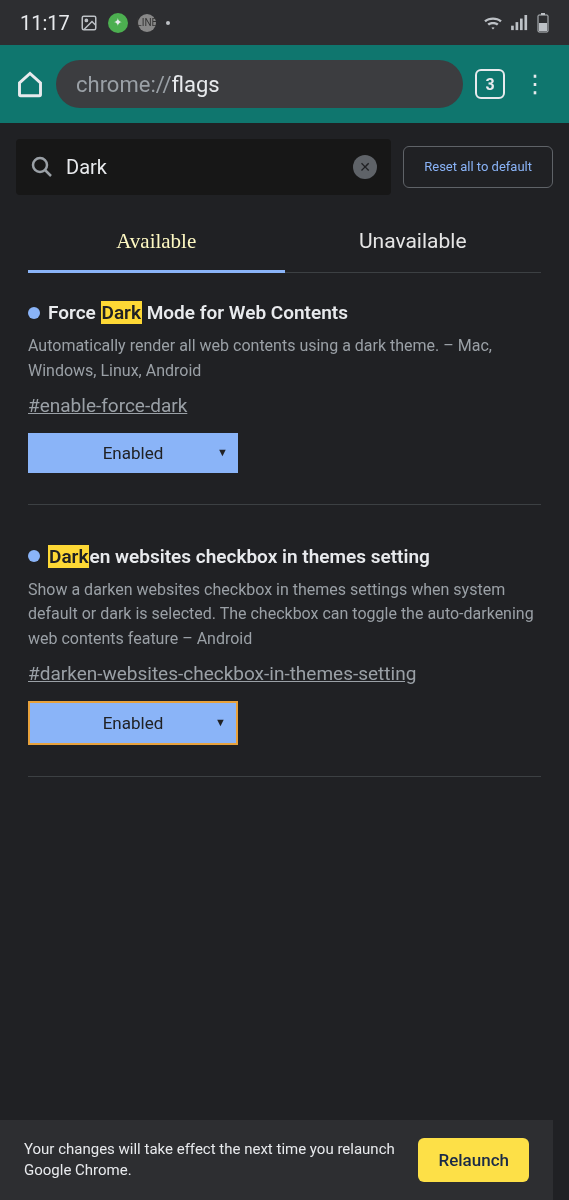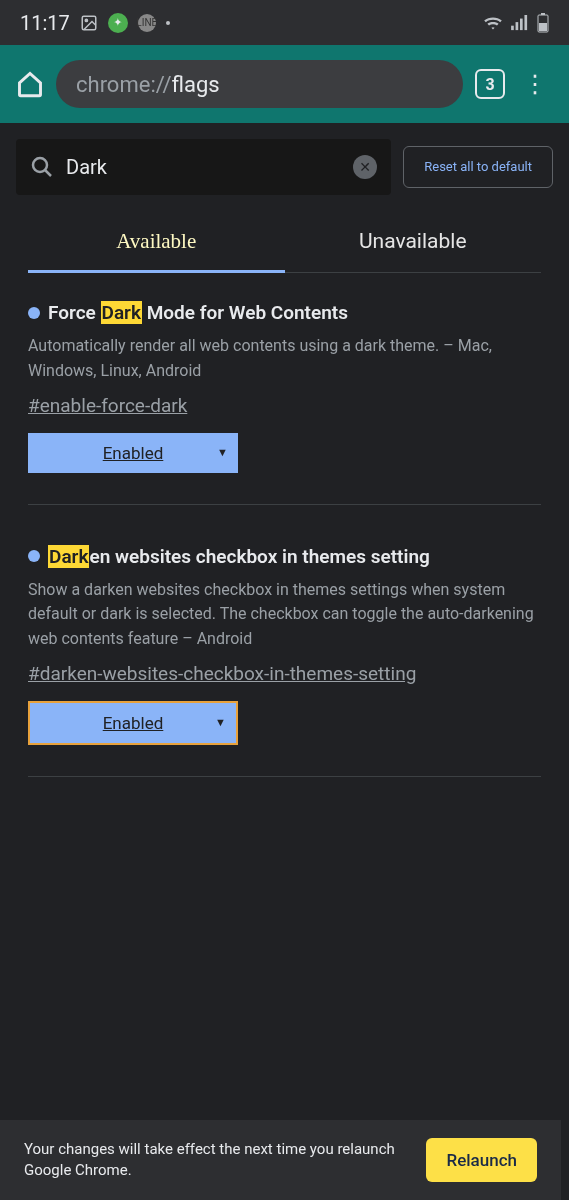--- a/index.html
+++ b/index.html
@@ -33,25 +33,25 @@
 .tab.active { color: #fef9c3; font-family: Liberation Serif, serif; }
 .tab.active::after { content: ''; position: absolute; bottom: -1px; left: 0; right: 0; height: 3px; background: #8ab4f8; }
 
 .flags-content { padding: 28px; }
 .flag-item { margin-bottom: 40px; border-bottom: 1px solid #3c4043; padding-bottom: 31px; }
 .flag-title { font-size: 19px; font-weight: 600; color: #e8eaed; display: flex; align-items: center; gap: 8px; margin-bottom: 10px; }
 .blue-dot { width: 12px; height: 12px; background: #8ab4f8; border-radius: 50%; flex-shrink: 0; }
 .highlight { background: #fdd835; color: #202124; padding: 0 1px; }
 .flag-desc { font-size: 16px; color: #9aa0a6; line-height: 1.55; margin-bottom: 10px; }
 .flag-hash { font-size: 19px; color: #9aa0a6; text-decoration: underline; display: inline-block; margin-bottom: 16px; }
-.flag-select { background: #8ab4f8; color: #202124; border: none; padding: 10px 16px; font-size: 17px; width: 210px; position: relative; display: flex; align-items: center; justify-content: center; text-decoration: underline; }
+.flag-select { background: #8ab4f8; color: #202124; border: none; padding: 10px 16px; font-size: 17px; width: 210px; position: relative; display: flex; align-items: center; justify-content: center; }
 .flag-select.outlined { border: 2px solid #e8a23c; }
 .select-arrow { position: absolute; right: 10px; font-size: 11px; }
 
-.relaunch-bar { position: absolute; bottom: 0; left: 0; right: 8px; background: #2d2e31; padding: 18px 24px; display: flex; align-items: center; gap: 16px; }
+.relaunch-bar { position: absolute; bottom: 0; left: 0; right: 16px; background: #2d2e31; padding: 18px 24px; display: flex; align-items: center; gap: 16px; }
 .relaunch-text { flex: 1; font-size: 15px; color: #e8eaed; line-height: 1.4; }
 .relaunch-btn { background: #fde047; color: #1a2a47; border: none; border-radius: 6px; padding: 12px 20px; font-size: 17px; font-weight: 500; }
 
 svg { display: block; }
 </style>
 </head>
 <body>
 
 <div class="status-bar">
   <div class="status-left">

